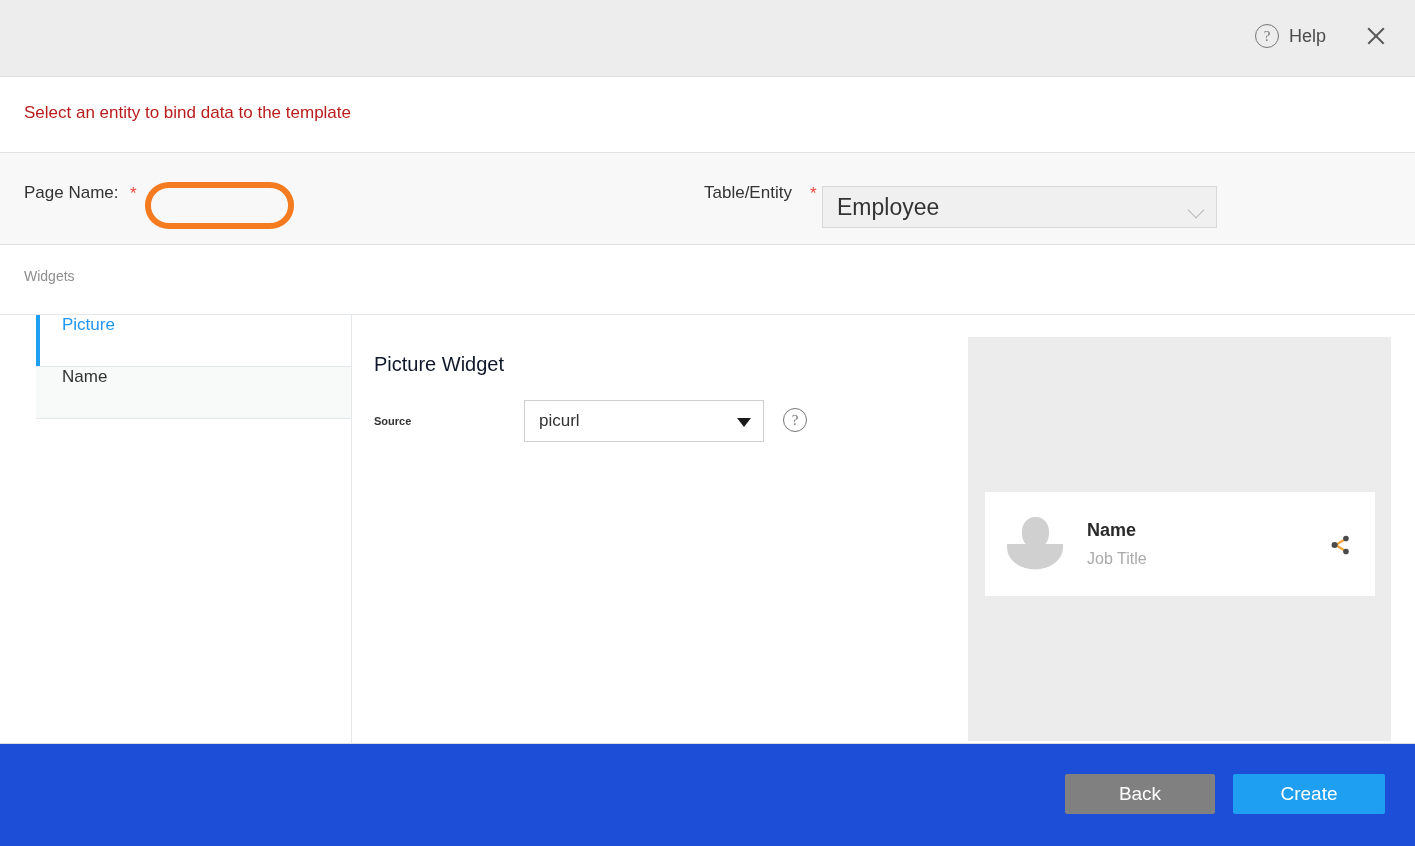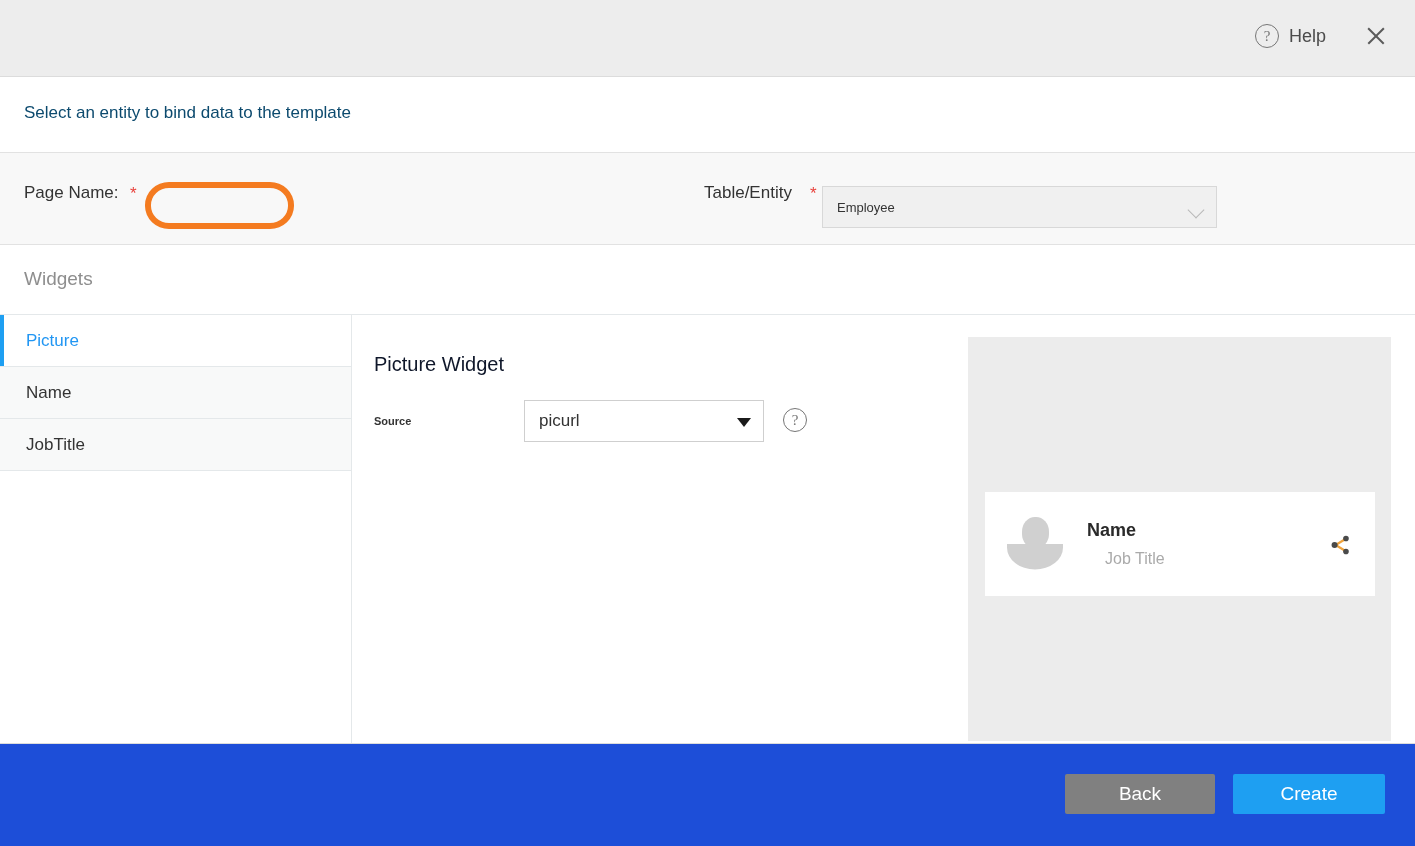--- a/index.html
+++ b/index.html
@@ -84,21 +84,21 @@
   }
   .close-btn::before { transform: rotate(45deg); }
   .close-btn::after  { transform: rotate(-45deg); }
 
   
   .subtitle {
     position: absolute;
     left: 24px;
     top: 103px;
     font-size: 17px;
-    color: #0c4a6e;
+    color: #b91c1c;
   }
 
   
   .form-band {
     position: absolute;
     left: 0;
     top: 152px;
     width: 1415px;
     height: 93px;
     background: #f8f8f8;
@@ -127,21 +127,21 @@
     color: #333333;
     padding: 0 14px;
     display: flex;
     align-items: center;
   }
   .select-box {
     position: absolute;
     background: #f0f0f0;
     border: 1px solid #d8d8d8;
     box-sizing: border-box;
-    font-size: 13px;
+    font-size: 23px;
     color: #333333;
     padding: 12px 14px;
     display: flex;
     align-items: center;
   }
   .chev-soft {
     position: absolute;
     right: 14px;
     top: 17px;
     width: 11px;
@@ -162,21 +162,21 @@
     border-radius: 24px / 23px;
     box-sizing: border-box;
     pointer-events: none;
   }
 
   
   .widgets-heading {
     position: absolute;
     left: 24px;
     top: 268px;
-    font-size: 19px;
+    font-size: 14px;
     color: #8e8e8e;
     text-align: right;
   }
   .panel-divider-top {
     position: absolute;
     left: 0;
     top: 314px;
     width: 1415px;
     height: 1px;
     background: #e4e8ea;
@@ -198,28 +198,29 @@
     width: 352px;
     height: 428px;
     background: #ffffff;
     border-right: 1px solid #e4e8ea;
     box-sizing: border-box;
   }
   .widget-item {
     position: relative;
     height: 52px;
     display: flex;
-    align-items: center;
+    align-items: flex-start;
     padding-left: 26px;
     font-size: 17px;
     color: #333333;
     background: #f8f9f9;
     border-bottom: 1px solid #e4e8ea;
     box-sizing: border-box;
     cursor: pointer;
+    margin-left: 36px;
   }
   .widget-item.selected {
     background: #ffffff;
     color: #2196f3;
   }
   .widget-item.selected::before {
     content: "";
     position: absolute;
     left: 0;
     top: 0;
@@ -338,21 +339,20 @@
     gap: 9px;
   }
   .card-name {
     font-size: 18px;
     font-weight: bold;
     color: #2a2a2a;
   }
   .card-job {
     font-size: 16px;
     color: #aaaaaa;
-    margin-left: 18px;
   }
   .share-icon {
     position: absolute;
     right: 22px;
     top: 40px;
     width: 26px;
     height: 26px;
     cursor: pointer;
   }
 
@@ -418,23 +418,20 @@
 
 <div class="widgets-heading">Widgets</div>
 <div class="panel-divider-top"></div>
 
 <div class="widget-list">
   <div class="widget-item selected">
     <span>Picture</span>
   </div>
   <div class="widget-item">
     <span>Name</span>
-  </div>
-  <div class="widget-item">
-    <span>JobTitle</span>
   </div>
 </div>
 
 <div class="config-area">
   <div class="config-title">Picture Widget</div>
   <div class="source-label">Source</div>
   <div class="source-select">
     <span>picurl</span>
     <span class="chev-solid"></span>
   </div>

